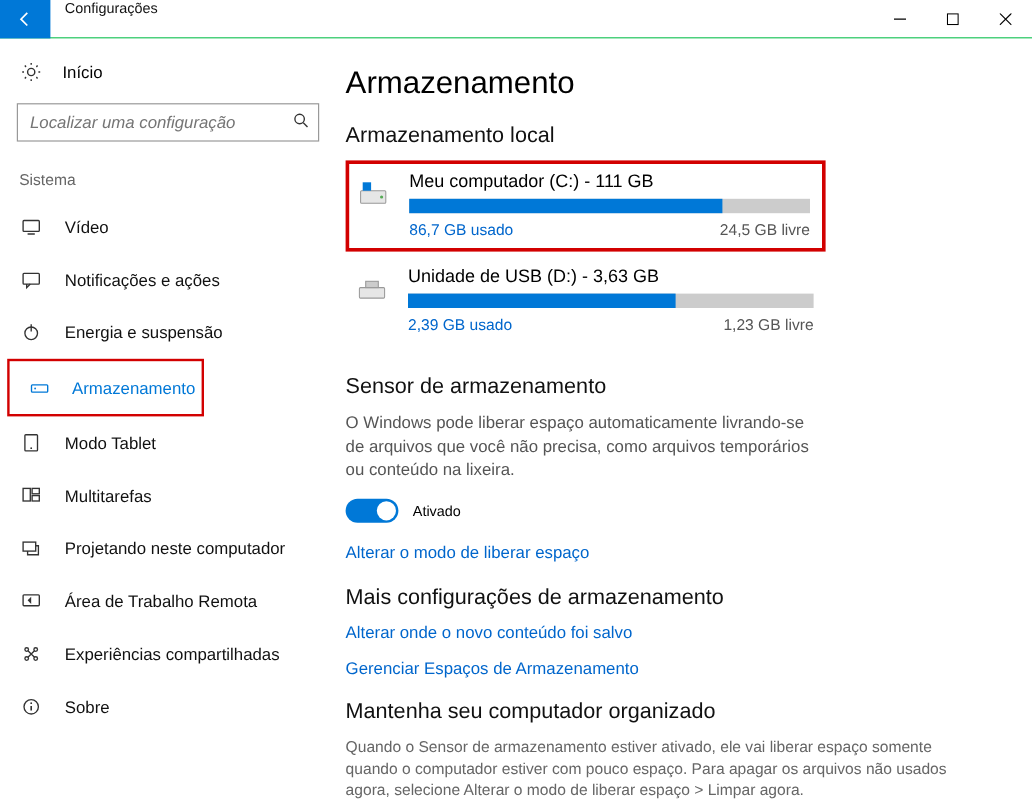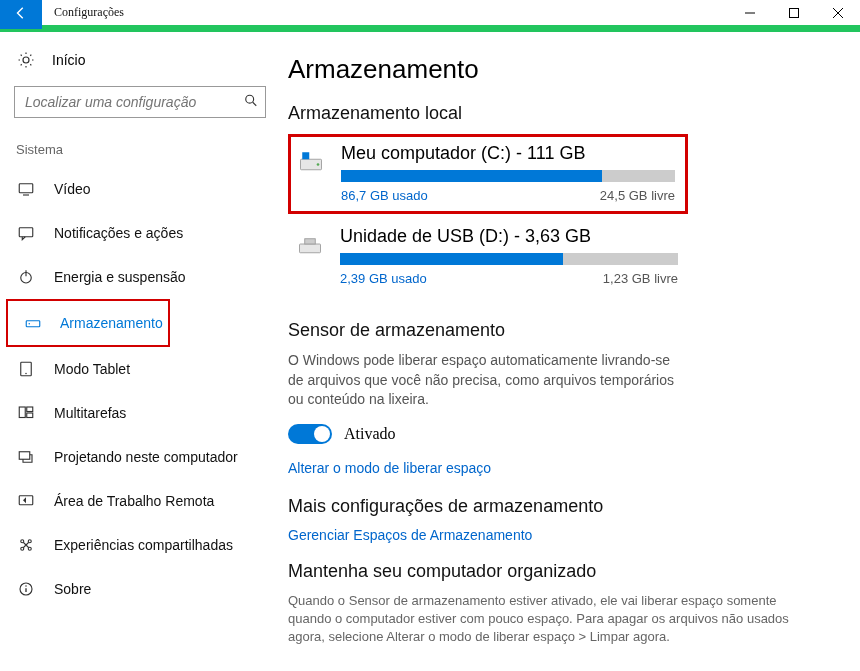--- a/index.html
+++ b/index.html
@@ -11,24 +11,23 @@
     width: 860px;
     height: 671px;
     overflow: hidden;
     display: flex;
     flex-direction: column;
   }
   
   .titlebar {
     height: 32px;
     display: flex;
-    align-items: center;
+    align-items: flex-start;
     background: #fff;
-    border-bottom: 7px solid #22c55e;
-    font-family: Liberation Serif, serif;
+    border-bottom: 1px solid #22c55e;
   }
   .back-btn {
     width: 42px;
     height: 32px;
     background: #0078d7;
     color: #fff;
     display: flex;
     align-items: center;
     justify-content: center;
     cursor: pointer;
@@ -148,21 +147,21 @@
     max-width: 400px;
   }
   .drive.highlight {
     border: 3px solid #d20000;
     padding: 6px 10px 8px 4px;
   }
   .drive-icon {
     width: 32px; height: 32px; display:flex; align-items:center; justify-content:center; margin-top:2px;
   }
   .drive-body { flex:1; }
-  .drive-name { font-size: 18px; margin-bottom: 6px; }
+  .drive-name { font-size: 15px; margin-bottom: 6px; }
   .drive-bar {
     width: 100%;
     height: 12px;
     background: #ccc;
     position: relative;
     margin-bottom: 6px;
   }
   .drive-bar-fill {
     position: absolute; left:0; top:0; bottom:0;
     background: #0078d7;
@@ -191,21 +190,21 @@
     width: 44px; height: 20px; border-radius: 10px;
     background: #0078d7;
     position: relative;
     cursor: pointer;
   }
   .toggle-knob {
     position: absolute; right: 2px; top: 2px;
     width: 16px; height: 16px; border-radius: 50%;
     background: #fff;
   }
-  .toggle-label { font-size: 16px; font-family: Liberation Serif, serif; }
+  .toggle-label { font-size: 12px; }
   .link {
     color: #0066cc;
     font-size: 14px;
     cursor: pointer;
     margin-bottom: 14px;
     display: block;
   }
   .small-desc {
     font-size: 13px;
     color: #666;
@@ -423,18 +422,19 @@
     <p class="desc">O Windows pode liberar espaço automaticamente livrando-se de arquivos que você não precisa, como arquivos temporários ou conteúdo na lixeira.</p>
     <div class="toggle-row">
       <div class="toggle">
           <div class="toggle-knob"></div>
         </div>
       <span class="toggle-label">Ativado</span>
     </div>
     <a class="link">Alterar o modo de liberar espaço</a>
 
     <h2 class="section-title" style="margin-top:20px">Mais configurações de armazenamento</h2>
+    <a class="link">Alterar onde o novo conteúdo foi salvo</a>
     <a class="link">Gerenciar Espaços de Armazenamento</a>
 
     <h2 class="section-title" style="margin-top:18px">Mantenha seu computador organizado</h2>
     <p class="small-desc">Quando o Sensor de armazenamento estiver ativado, ele vai liberar espaço somente quando o computador estiver com pouco espaço. Para apagar os arquivos não usados agora, selecione Alterar o modo de liberar espaço &gt; Limpar agora.</p>
   </div>
 </div>
 
 </body></html>

